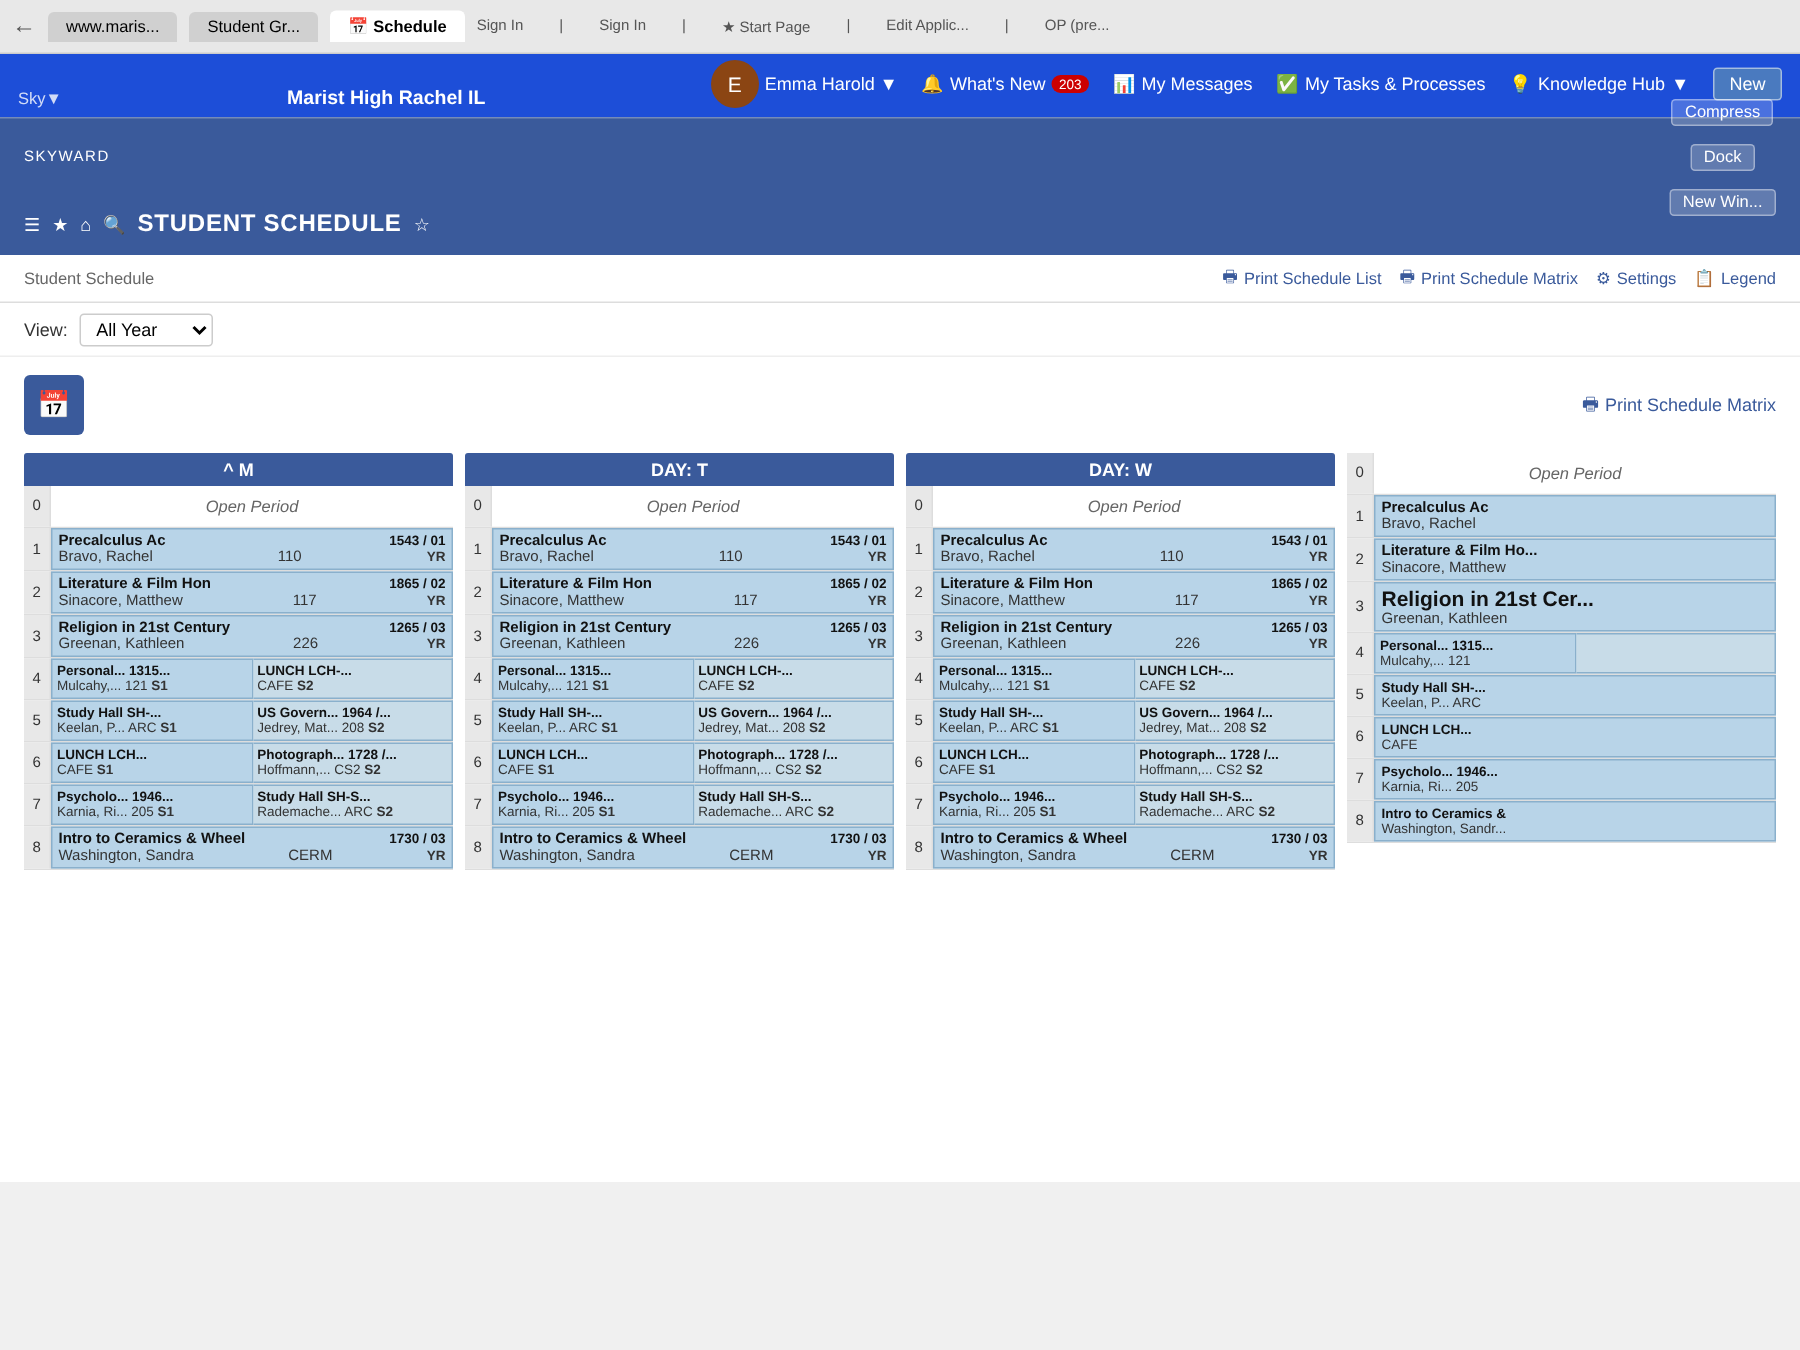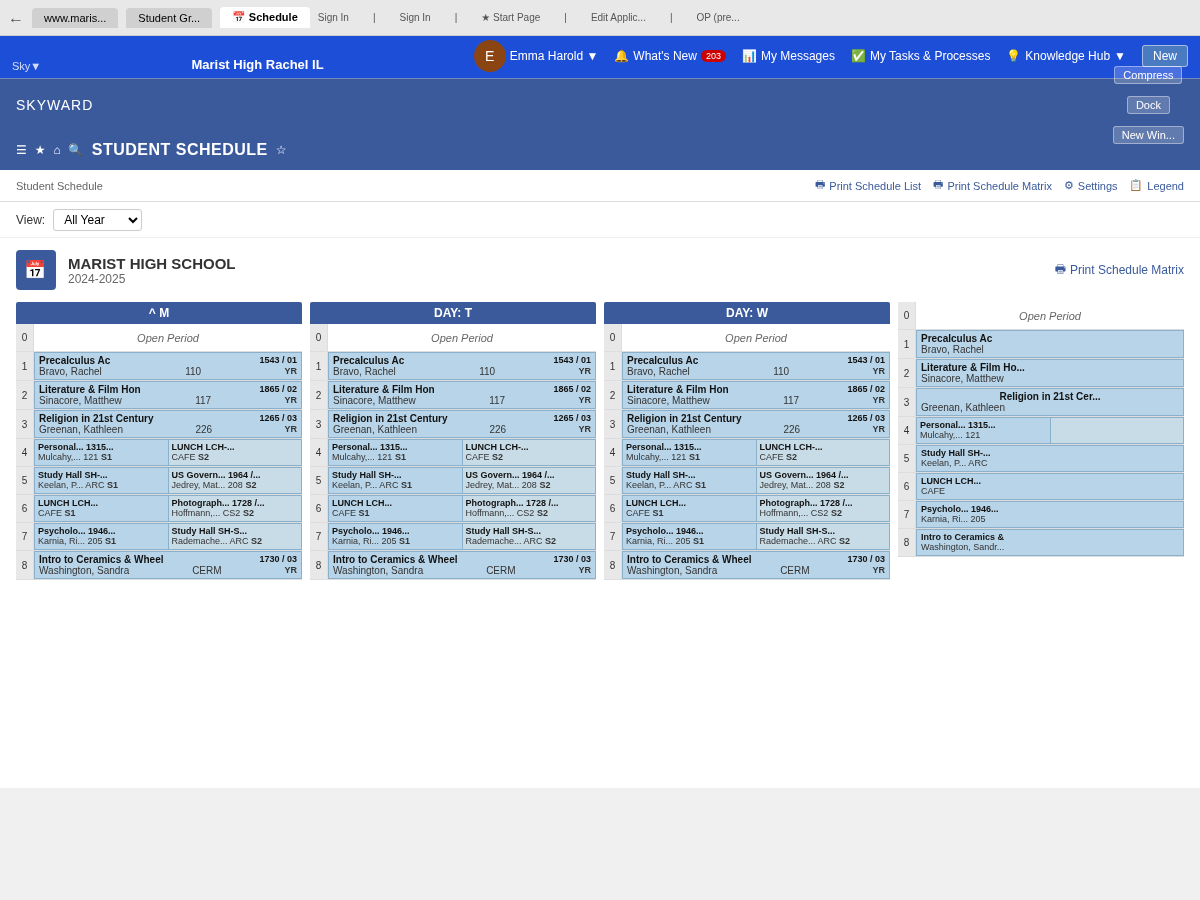--- a/index.html
+++ b/index.html
@@ -55,21 +55,21 @@
       padding: 4px 16px;
       display: flex;
       align-items: center;
       justify-content: space-between;
       height: 52px;
       border-top: 1px solid rgba(255,255,255,0.3);
     }
     .nav-bar-left { display: flex; align-items: center; gap: 12px; }
     .nav-bar-right { display: flex; align-items: center; gap: 12px; font-size: 12px; flex-direction: column; }
     .skyward-logo { font-size: 22px; font-weight: bold; color: white; letter-spacing: 1px; font-style: italic; }
-    .skyward-logo span { font-size: 14px; display: block; font-style: normal; font-weight: normal; }
+    .skyward-logo span { font-size: 10px; display: block; font-style: normal; font-weight: normal; }
 
     
     .user-section { display: flex; align-items: center; gap: 4px; cursor: pointer; }
     .user-avatar { width: 32px; height: 32px; border-radius: 50%; background: #8b4513; display: flex; align-items: center; justify-content: center; color: white; font-size: 14px; }
     .user-name { font-size: 12px; line-height: 1.2; }
 
     
     .toolbar {
       background: #3a5a9b;
       padding: 4px 16px;
@@ -246,24 +246,20 @@
   <span class="view-label">View:</span>
   <select class="view-select">
     <option>All Year</option>
   </select>
 </div>
 
 <div class="main-content">
 
   <div class="school-header">
     <div class="school-icon">📅</div>
-    <div>
-      <div class="school-name">MARIST HIGH SCHOOL</div>
-      <div class="school-year">2024-2025</div>
-    </div>
     <div class="print-matrix-btn">
       <span>🖶</span>
       <span>Print Schedule Matrix</span>
     </div>
   </div>
 
 
   <div class="schedule-grid" id="schedule-grid">
       <div class="day-column">
         <div class="day-header">^ M</div>
@@ -639,21 +635,21 @@
             <div style="display: flex; justify-content: space-between; font-size: 10px; color: rgb(51, 51, 51);">
               <span>Sinacore, Matthew</span>
               <span></span>
               <span style="font-size:9px;font-weight:bold;"></span>
             </div>
           </div>
         </div>
         <div class="period-row">
           <div class="period-num">3</div>
           <div class="period-content" style="padding: 2px 4px; background: rgb(184, 212, 232); border: 1px solid rgb(138, 176, 204);">
-            <div style="display: flex; justify-content: center; font-size: 10px; font-weight: bold; color: rgb(17, 17, 17);">
+            <div style="display: flex; justify-content: flex-start; font-size: 14px; font-weight: bold; color: rgb(17, 17, 17);">
               <span>Religion in 21st Cer...</span>
               <span style="font-size:9px;"></span>
             </div>
             <div style="display: flex; justify-content: space-between; font-size: 10px; color: rgb(51, 51, 51);">
               <span>Greenan, Kathleen</span>
               <span></span>
               <span style="font-size:9px;font-weight:bold;"></span>
             </div>
           </div>
         </div>

